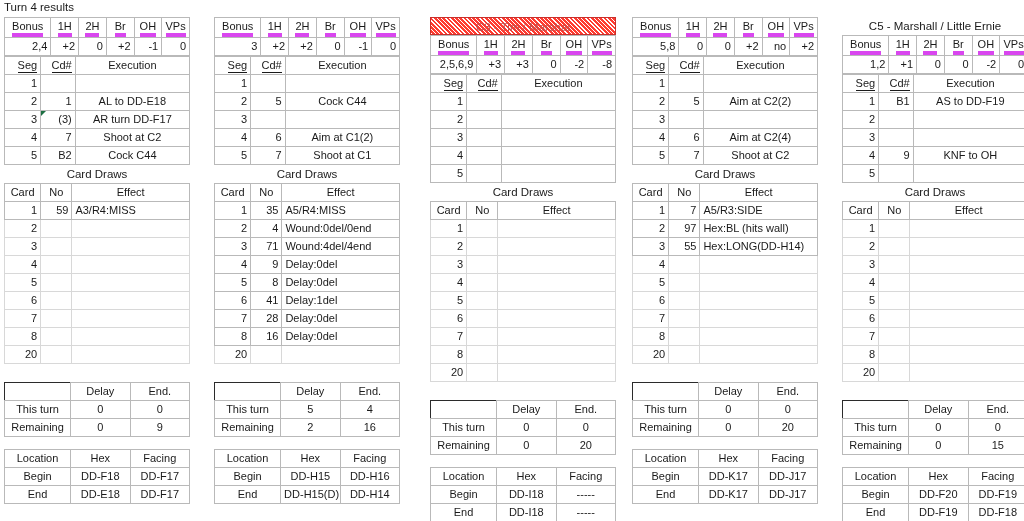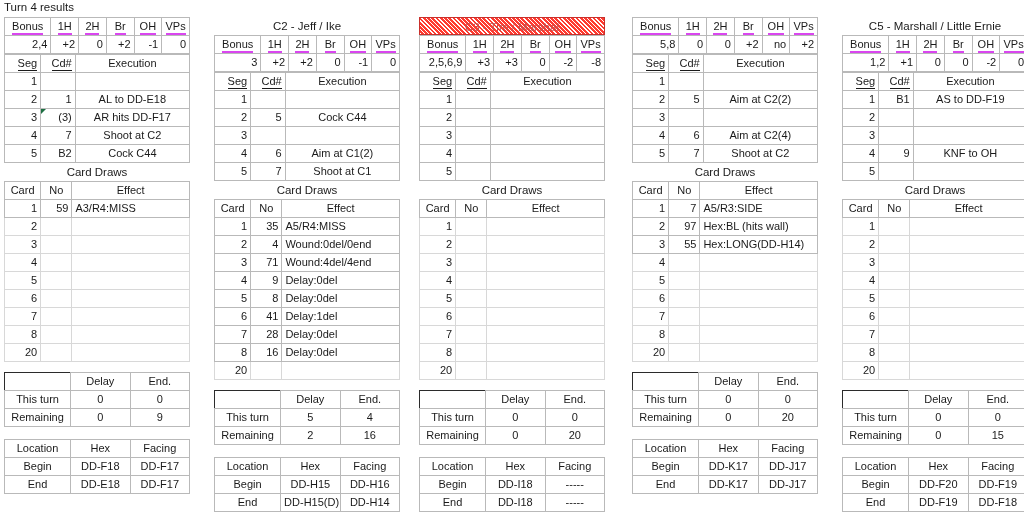--- a/index.html
+++ b/index.html
@@ -12,21 +12,21 @@
   #sheet{position:relative;width:1024px;height:521px;}
 
   .title{
     position:absolute;left:4px;top:1px;font-size:11.5px;white-space:nowrap;
   }
 
   
   .col{position:absolute;top:0;width:186px;}
   .col.c1{left:4px;}
   .col.c2{left:214px;}
-  .col.c3{left:419px;}
+  .col.c3{left:430px;}
   .col.c4{left:632px;}
   .col.c5{left:842px;}
 
   
   table.grid{
     border-collapse:collapse;table-layout:fixed;width:100%;
     font-size:11px;
   }
   table.grid td,table.grid th{
     border:1px solid #b9b9b9;
@@ -58,21 +58,21 @@
     border:1px solid #c9302c;
     box-sizing:border-box;
   }
 
   
   .bonus th{
     text-align:center;
     border:1px solid #b9b9b9;
   }
   .bonus th span.u{
-    border-bottom:2px solid #d946ef;
+    border-bottom:4px solid #d946ef;
     display:inline-block;line-height:13px;
   }
   .bonus td{text-align:right;}
   .bonus td.first{text-align:right;}
 
   
   .exec th{text-align:center;}
   .exec th.seg,.exec th.cd{text-align:right;}
   .exec th.seg span.u,.exec th.cd span.u{
     border-bottom:1px solid #1a1a1a;display:inline-block;line-height:13px;
@@ -88,21 +88,21 @@
   }
 
   
   .cards th{text-align:center;}
   .cards td.card{text-align:right;}
   .cards td.no{text-align:right;}
   .cards td.eff{text-align:left;}
   .cards tr.light td{border-color:#d8d8d8;}
 
   
-  .de{margin-top:4px;}
+  .de{margin-top:12px;}
   .de th{text-align:center;}
   .de td.lbl{text-align:center;}
   .de td.val{text-align:center;}
   .de .blank{border:none;}
 
   
   .loc th{text-align:center;}
   .loc td{text-align:center;}
 
   .spacer{height:6px;}
@@ -151,21 +151,21 @@
               <td class="ex"></td>
             </tr>
             <tr>
               <td class="seg">2</td>
               <td class="cd">1</td>
               <td class="ex">AL to DD-E18</td>
             </tr>
             <tr>
               <td class="seg">3</td>
               <td class="cd">(3)<span class="cmt"></span></td>
-              <td class="ex">AR hits DD-F17</td>
+              <td class="ex">AR turn DD-F17</td>
             </tr>
             <tr>
               <td class="seg">4</td>
               <td class="cd">7</td>
               <td class="ex">Shoot at C2</td>
             </tr>
             <tr>
               <td class="seg">5</td>
               <td class="cd">B2</td>
               <td class="ex">Cock C44</td>
@@ -269,21 +269,20 @@
             </tr>
             <tr>
               <td>End</td>
               <td>DD-E18</td>
               <td>DD-F17</td>
             </tr>
           </tbody>
         </table>
       </div>
       <div class="col c2" style="top: 17px;">
-        <div class="namebar">C2 - Jeff / Ike</div>
         <table class="grid outer bonus">
           <thead>
             <tr>
               <th style="width: 27%;"><span class="u">Bonus</span></th>
               <th style="width: 14.6%;"><span class="u">1H</span></th>
               <th style="width: 14.6%;"><span class="u">2H</span></th>
               <th style="width: 14.6%;"><span class="u">Br</span></th>
               <th style="width: 14.6%;"><span class="u">OH</span></th>
               <th style="width: 14.6%;"><span class="u">VPs</span></th>
             </tr>

